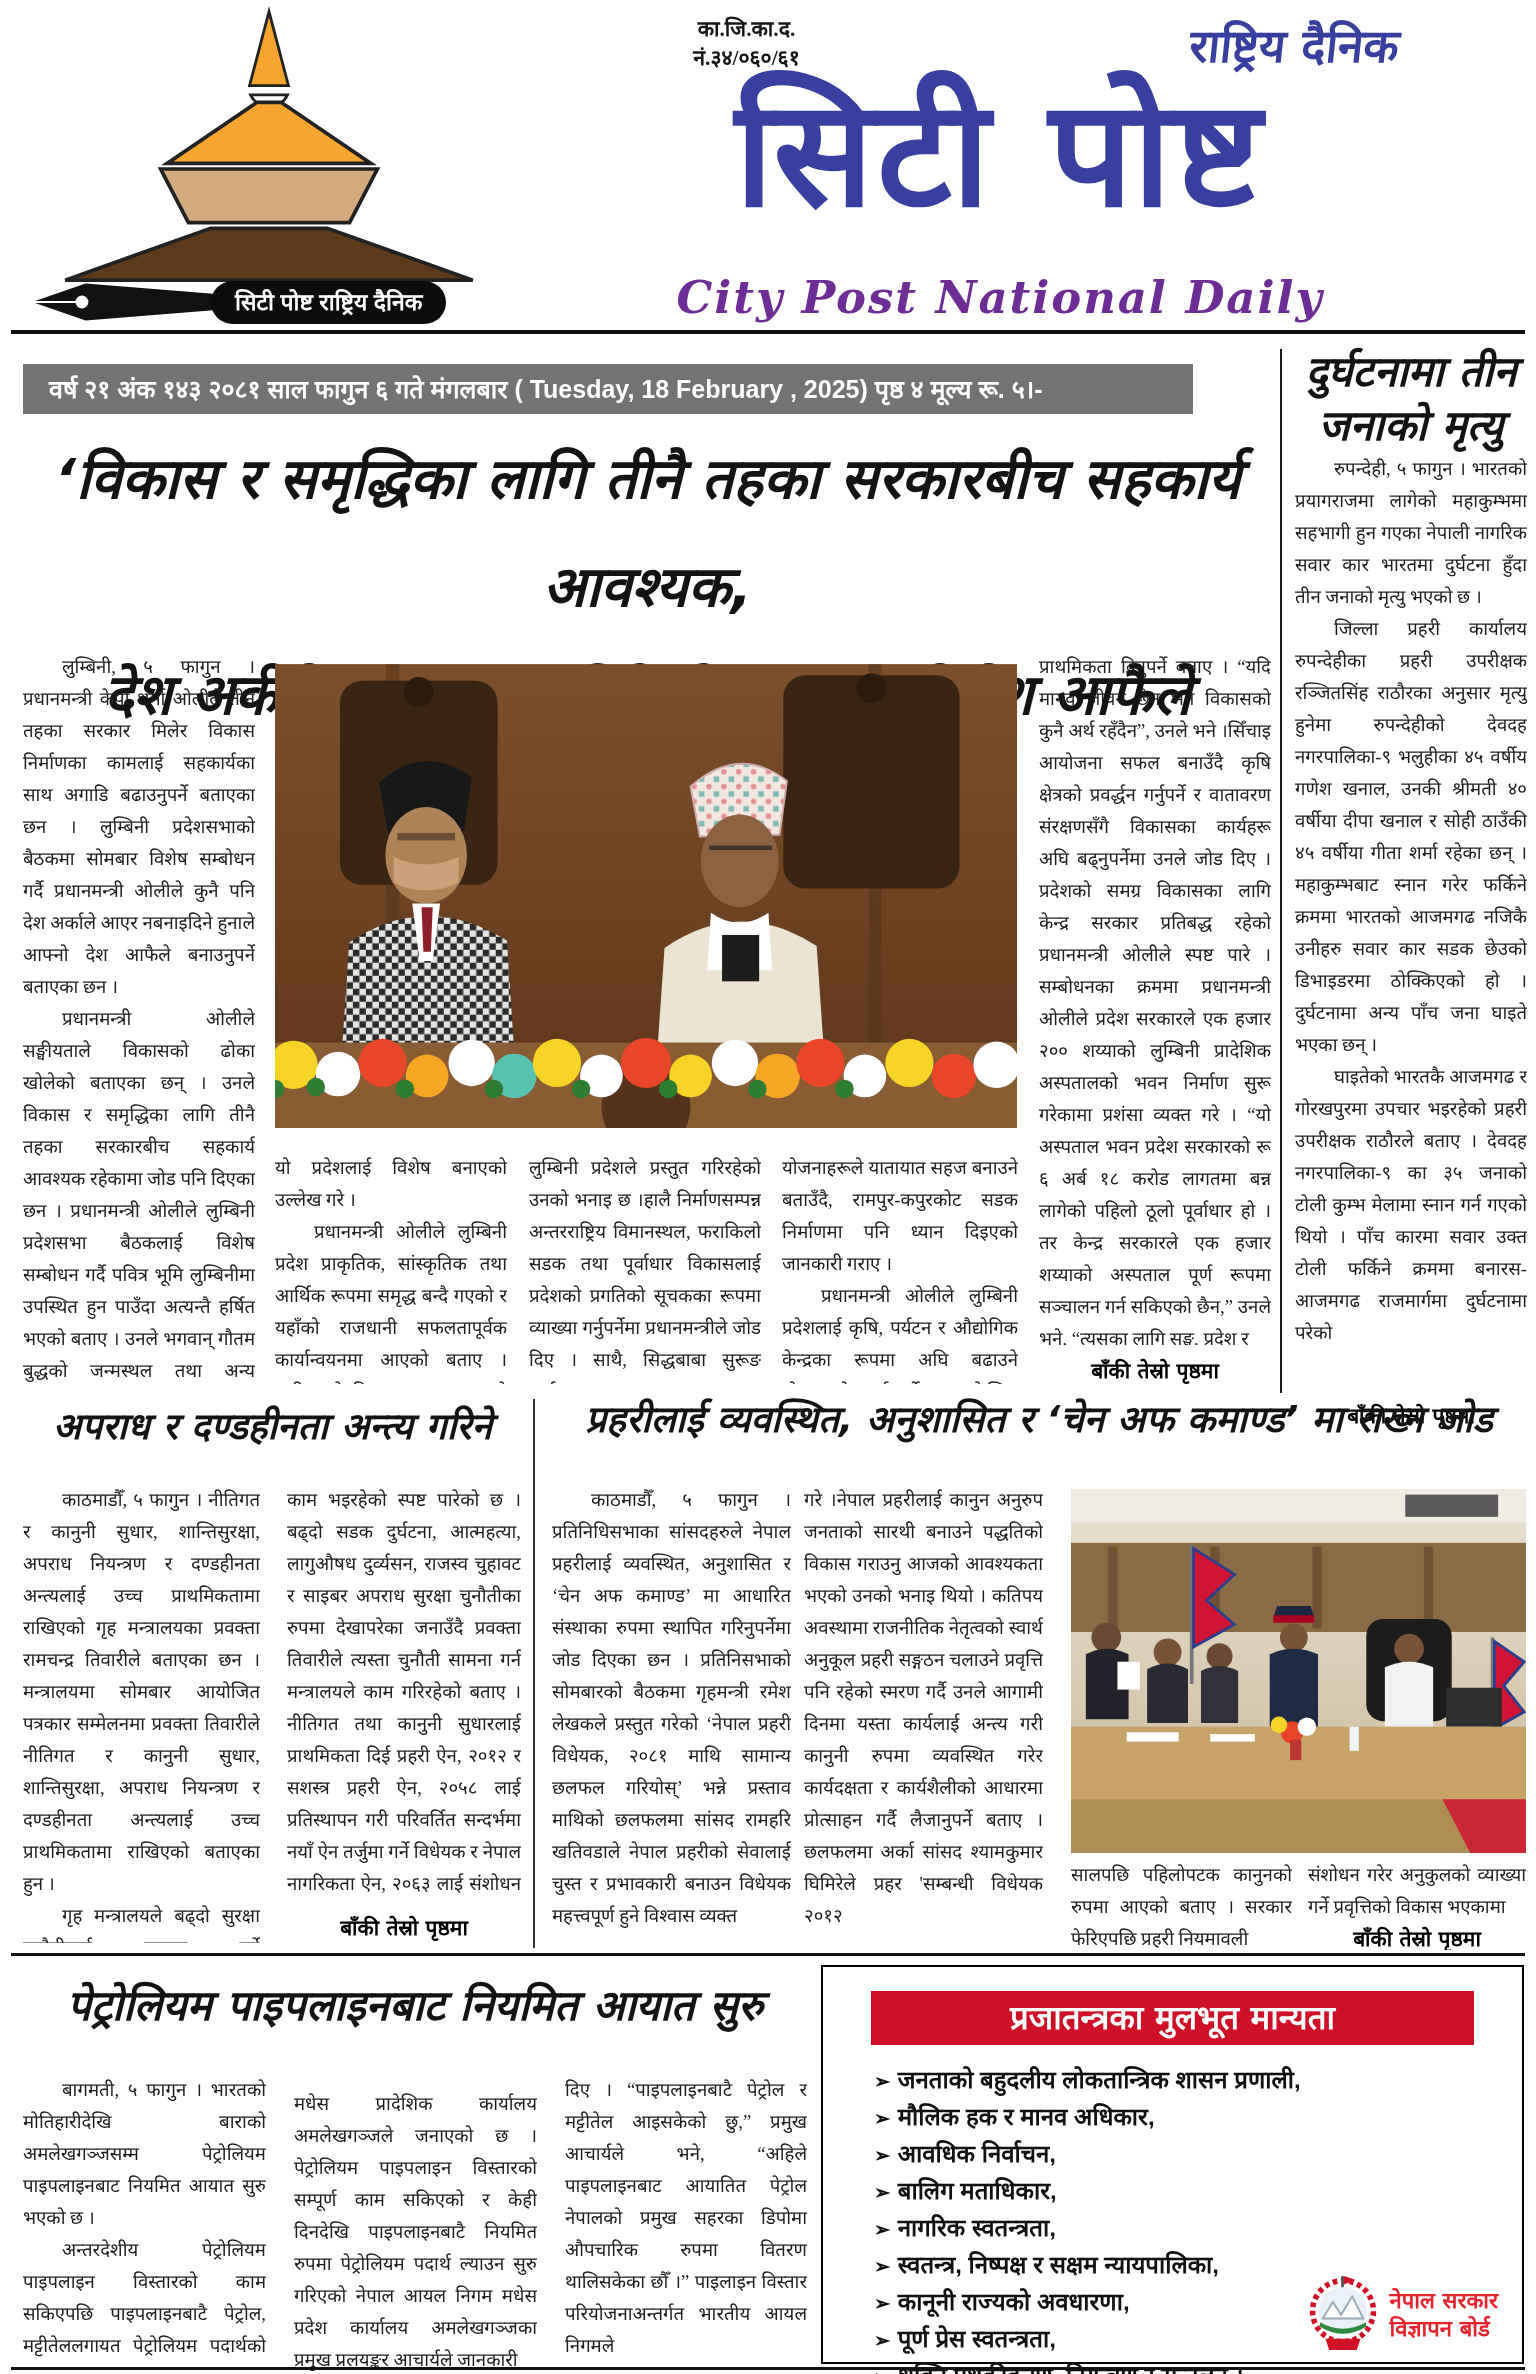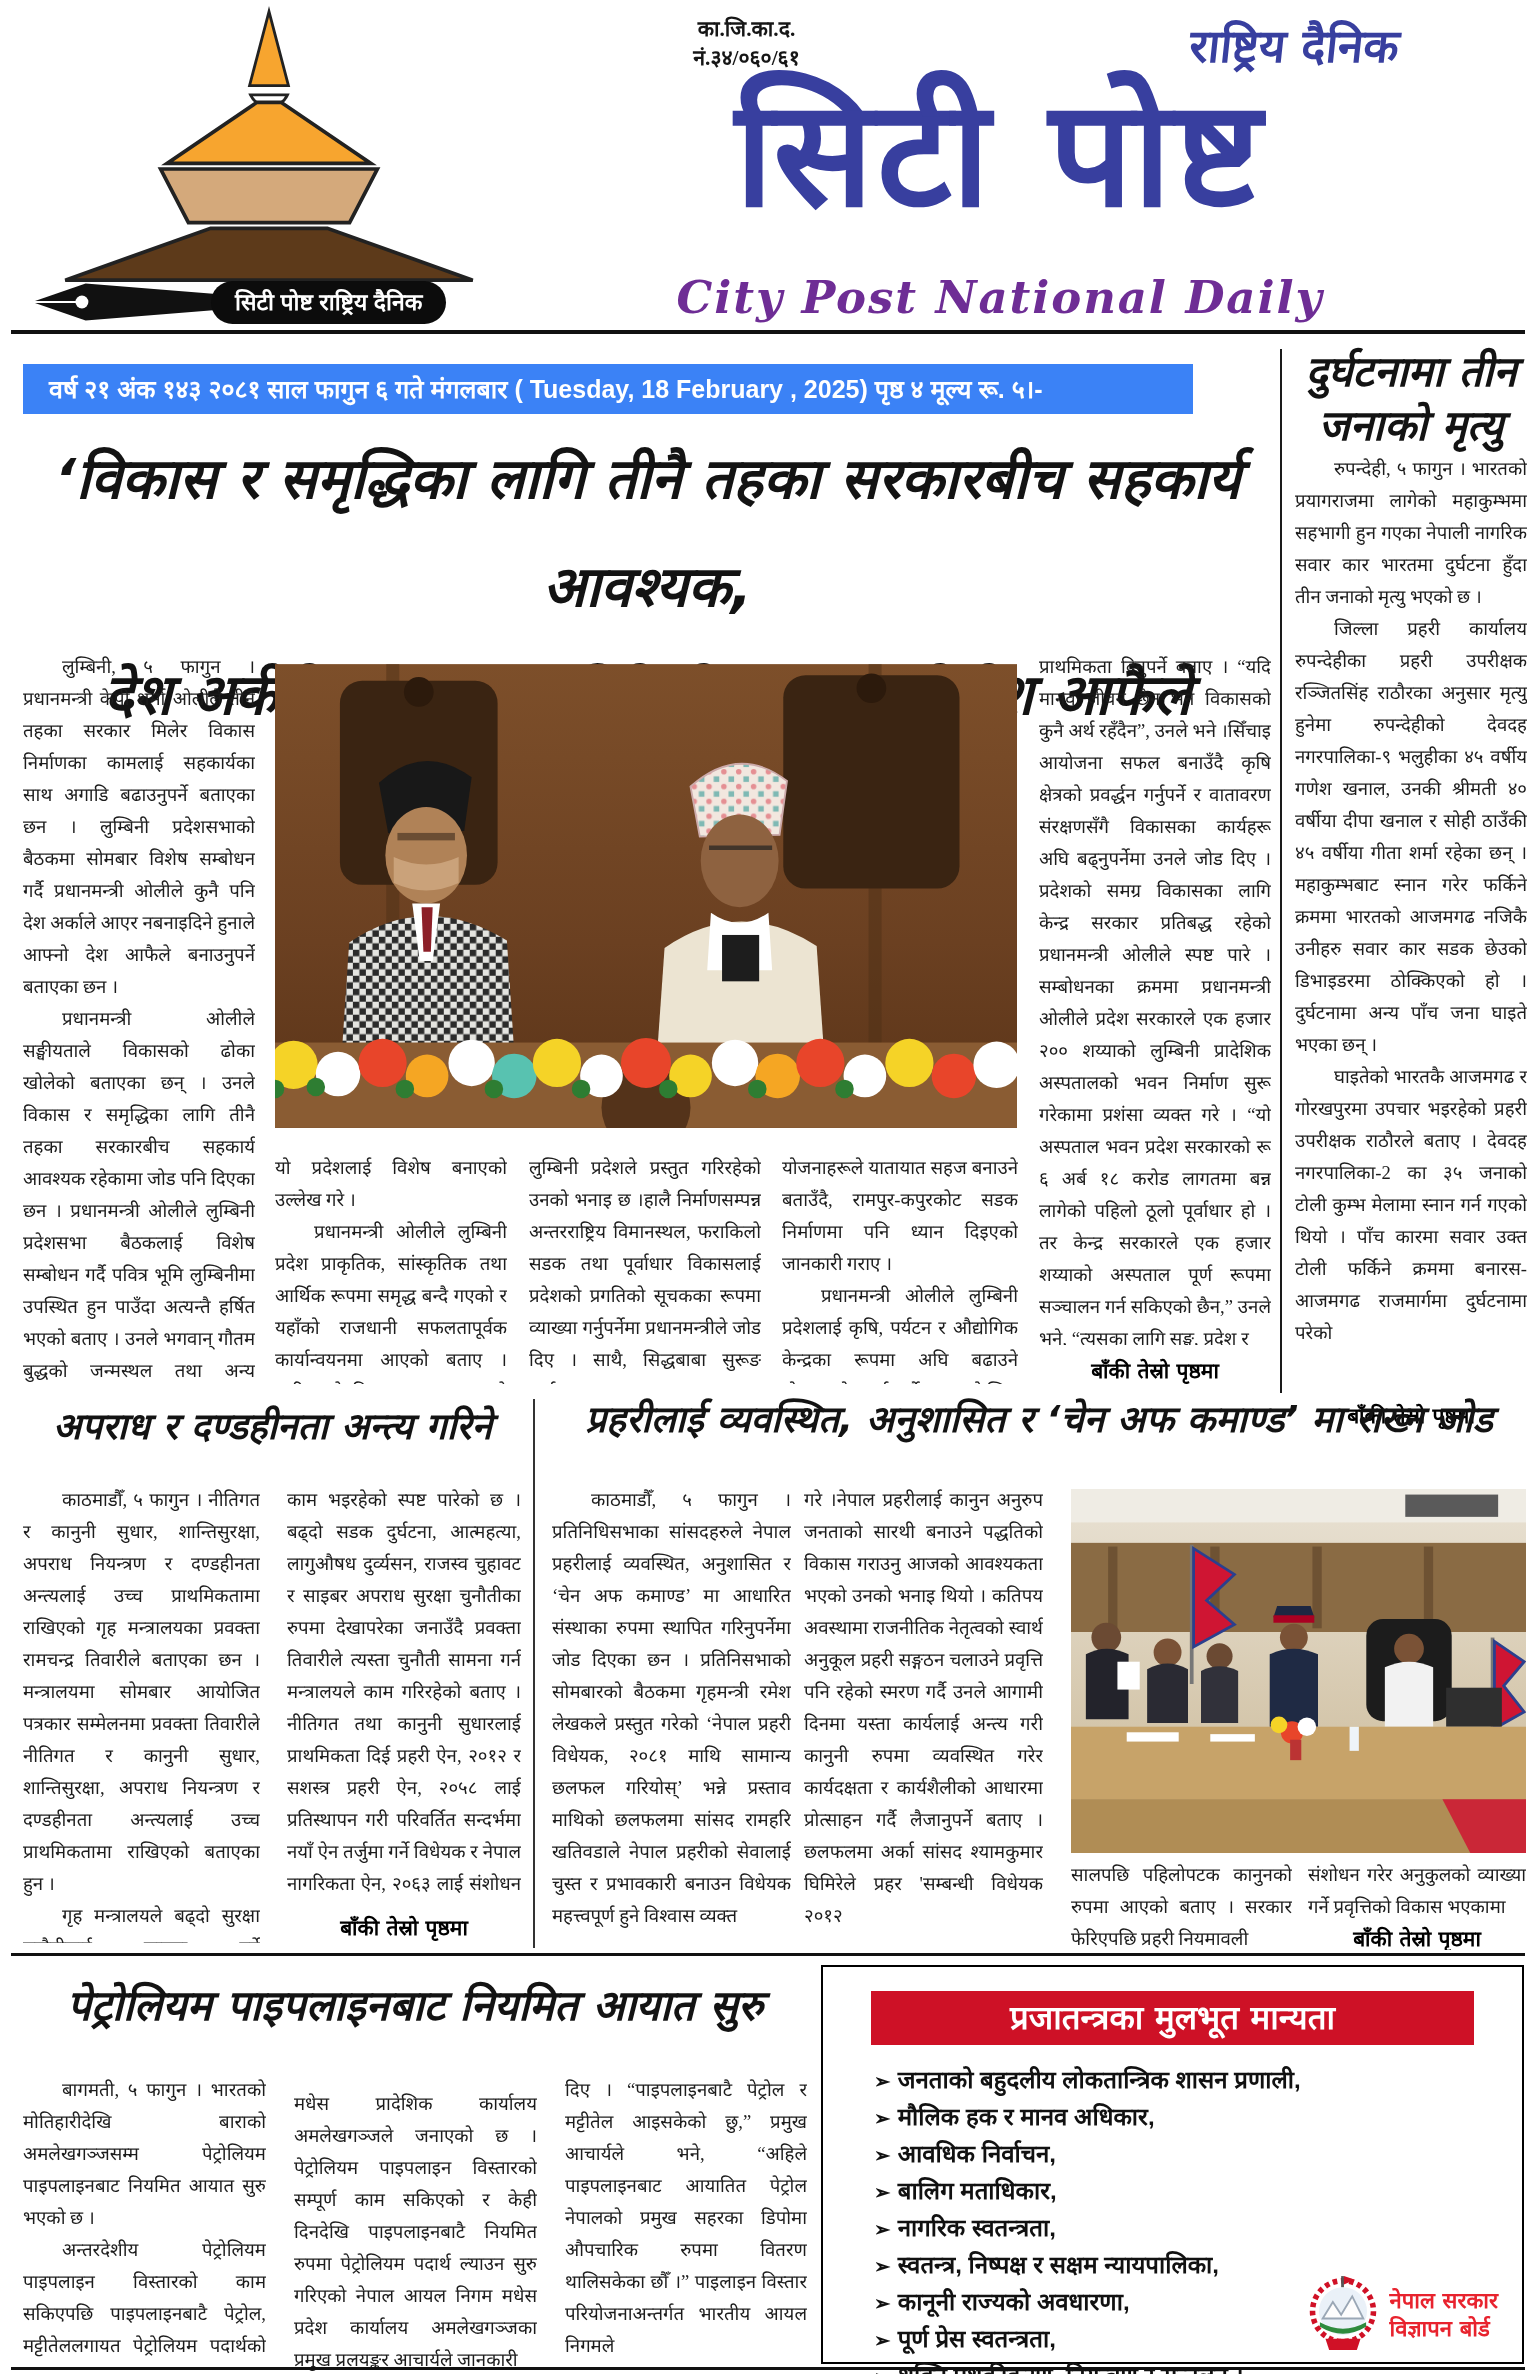--- a/index.html
+++ b/index.html
@@ -23,21 +23,21 @@
             font-family:"DejaVu Sans",sans-serif;white-space:nowrap;overflow:hidden;}
   .en-title{left:506px;top:271px;width:988px;text-align:center;color:#6e2d95;
             font-size:45px;font-weight:bold;font-style:italic;letter-spacing:1.9px;
             font-family:"DejaVu Serif",serif;white-space:nowrap;}
   .rule{background:#111;}
   .rule-top{left:11px;top:330px;width:1514px;height:3.7px;}
   .rule-mid{left:11px;top:1953px;width:1514px;height:2.8px;}
   .rule-bot{left:11px;top:2367px;width:1514px;height:2.8px;}
 
   
-  .datebar{left:23px;top:364px;width:1170px;height:50px;background:#3b82f6;color:#fff;
+  .datebar{left:23px;top:364px;width:1170px;height:50px;background:#737373;color:#fff;
            font-size:25px;font-weight:bold;line-height:50px;padding-left:26px;
            box-sizing:border-box;white-space:nowrap;overflow:hidden;
            font-family:"Liberation Sans",sans-serif;}
 
   
   .headline{font-weight:800;color:#131313;text-align:center;
             font-family:"DejaVu Sans",sans-serif;font-style:italic;}
   .bodytext{font-size:18.6px;line-height:32px;text-align:justify;color:#1c1c1c;}
   .bodytext p{margin:0;}
   .indent{text-indent:39px;}
@@ -120,21 +120,21 @@
   <div class="abs datebar">
     <span>वर्ष २१  अंक १४३  २०८१ साल  फागुन ६ गते  मंगलबार ( Tuesday, 18 February , 2025)  पृष्ठ ४  मूल्य रू. ५।-</span>
   </div>
 
   <div class="abs vdiv vdiv-right"></div>
   <div class="abs acc-col">
     <div class="headline acc-head">दुर्घटनामा तीन जनाको मृत्यु</div>
     <div class="bodytext acc-body">
       <p class="indent">रुपन्देही, ५ फागुन । भारतको प्रयागराजमा लागेको महाकुम्भमा सहभागी हुन गएका नेपाली नागरिक सवार कार भारतमा दुर्घटना हुँदा तीन जनाको मृत्यु भएको छ ।</p>
       <p class="indent">जिल्ला प्रहरी कार्यालय रुपन्देहीका प्रहरी उपरीक्षक रञ्जितसिंह राठौरका अनुसार मृत्यु हुनेमा रुपन्देहीको देवदह नगरपालिका-९ भलुहीका ४५ वर्षीय गणेश खनाल, उनकी श्रीमती ४० वर्षीया दीपा खनाल र सोही ठाउँकी ४५ वर्षीया गीता शर्मा रहेका छन् । महाकुम्भबाट स्नान गरेर फर्किने क्रममा भारतको आजमगढ नजिकै उनीहरु सवार कार सडक छेउको डिभाइडरमा ठोक्किएको हो । दुर्घटनामा अन्य पाँच जना घाइते भएका छन् ।</p>
-      <p class="indent">घाइतेको भारतकै आजमगढ र गोरखपुरमा उपचार भइरहेको प्रहरी उपरीक्षक राठौरले बताए । देवदह नगरपालिका-2 का ३५ जनाको टोली कुम्भ मेलामा स्नान गर्न गएको थियो । पाँच कारमा सवार उक्त टोली फर्किने क्रममा बनारस-आजमगढ राजमार्गमा दुर्घटनामा परेको</p>
+      <p class="indent">घाइतेको भारतकै आजमगढ र गोरखपुरमा उपचार भइरहेको प्रहरी उपरीक्षक राठौरले बताए । देवदह नगरपालिका-९ का ३५ जनाको टोली कुम्भ मेलामा स्नान गर्न गएको थियो । पाँच कारमा सवार उक्त टोली फर्किने क्रममा बनारस-आजमगढ राजमार्गमा दुर्घटनामा परेको</p>
     </div>
     <div class="continued">बाँकी तेस्रो पृष्ठमा</div>
   </div>
 
   <div class="abs headline lead-head">
     <div>‘विकास र समृद्धिका लागि तीनै तहका सरकारबीच सहकार्य आवश्यक,</div>
     <div>देश अर्कले आएर बनाइदिने होइन, आफ्नो देश आफैले बनाउनुपर्छ’</div>
   </div>
 
   <div class="abs lead-wrap">

